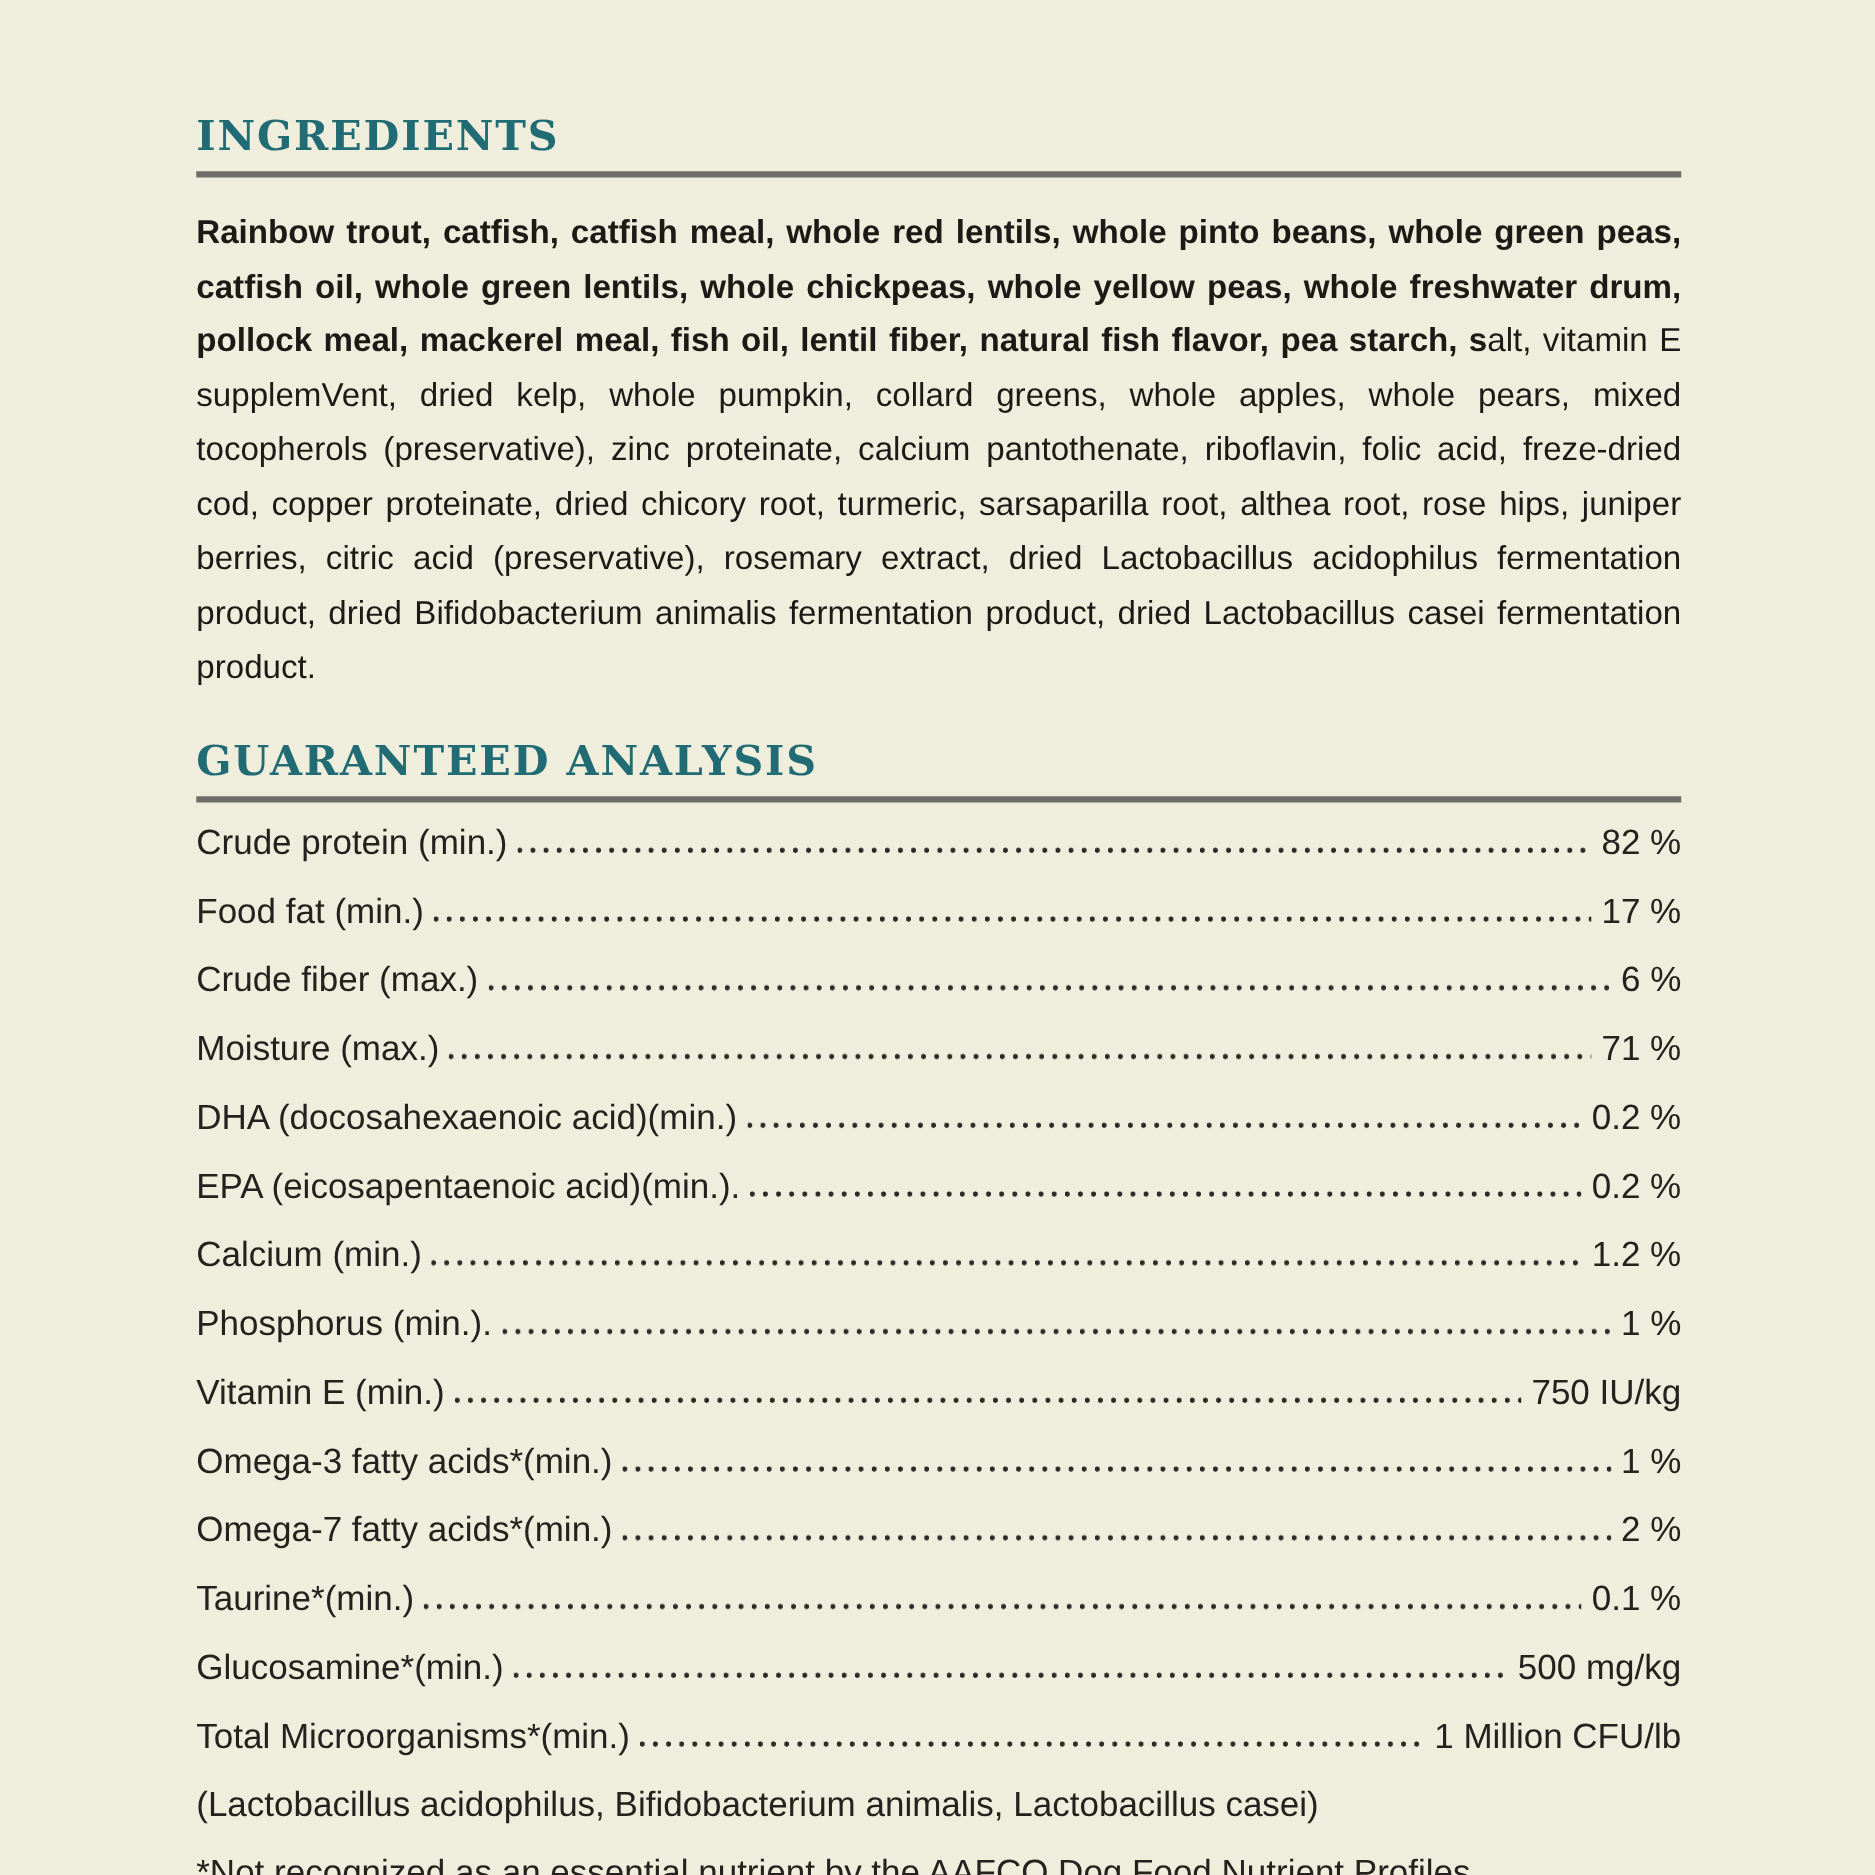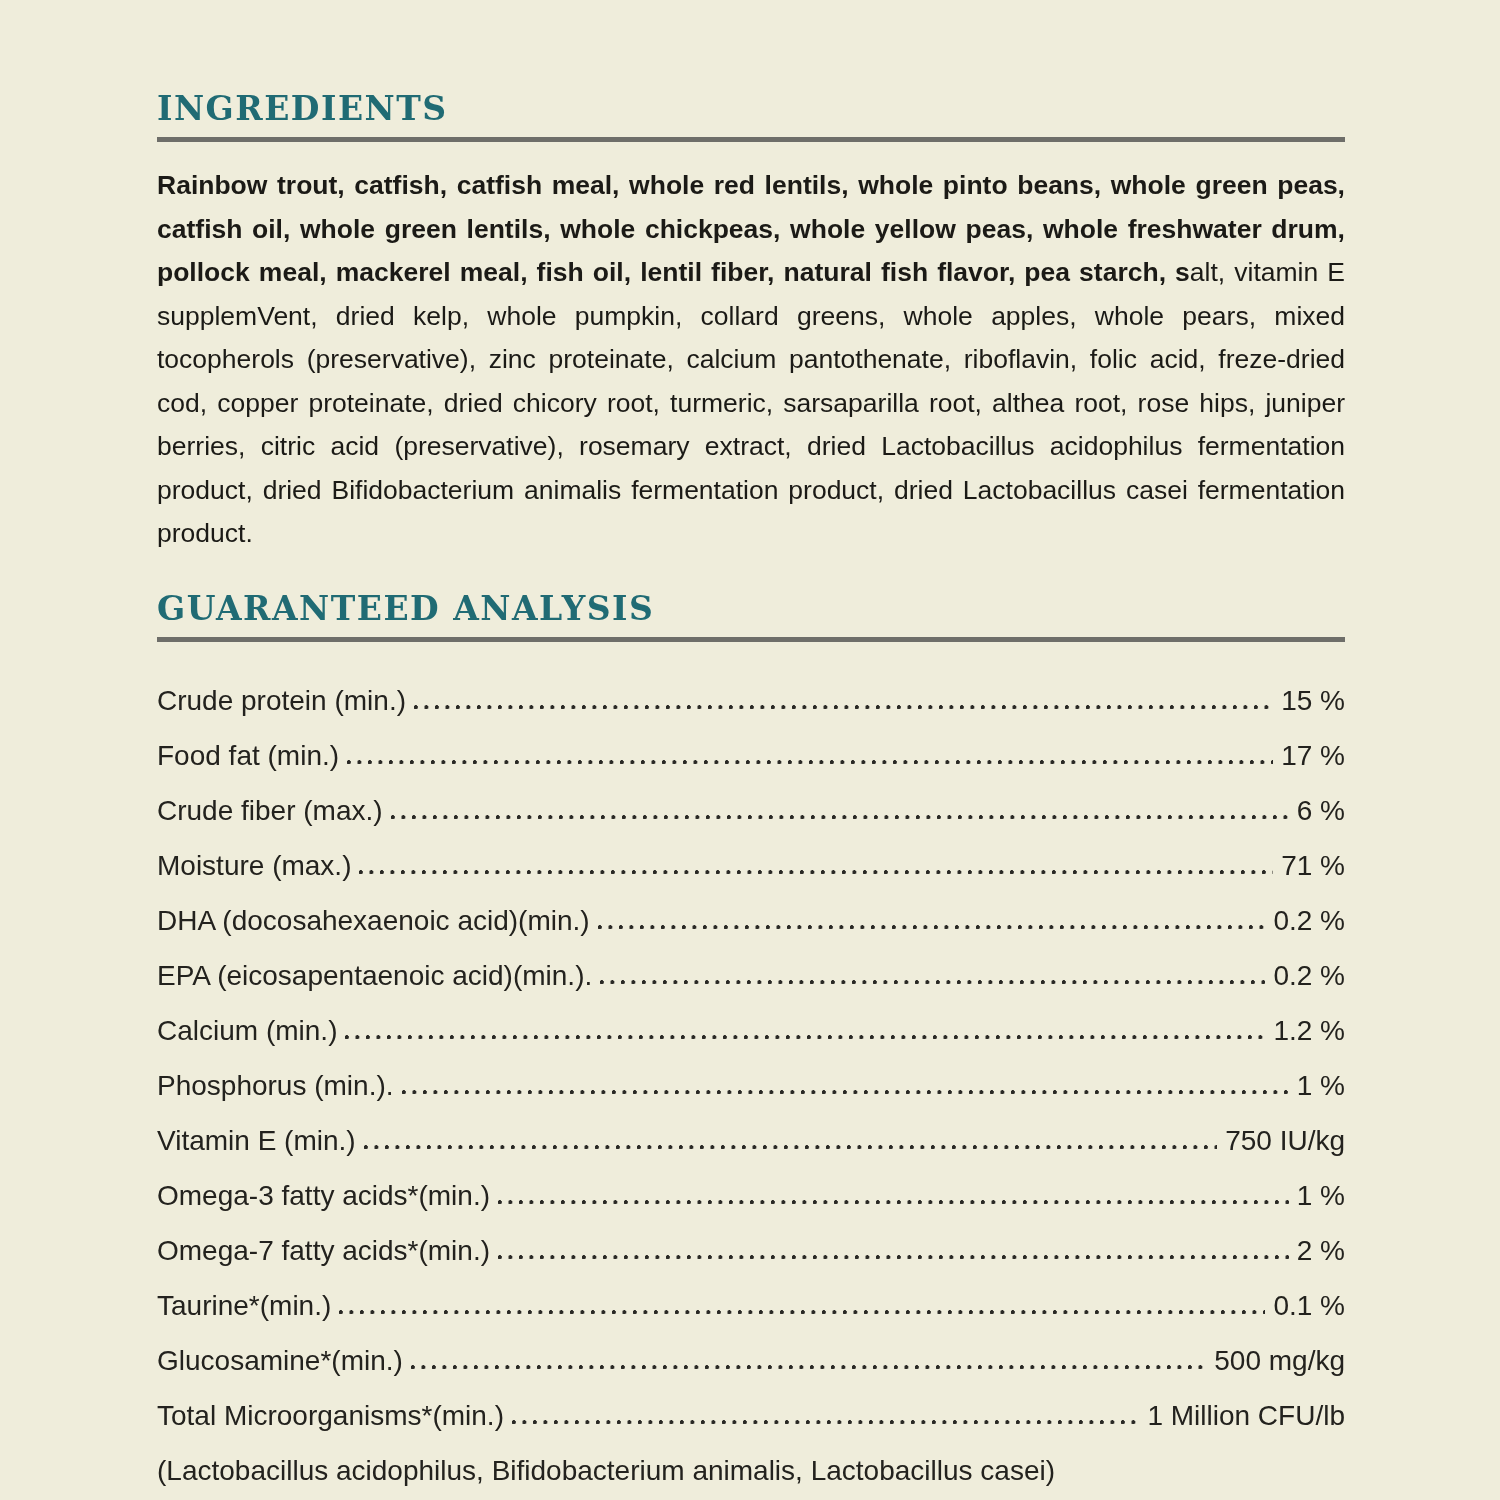--- a/index.html
+++ b/index.html
@@ -53,21 +53,21 @@
     font-stretch: condensed;
     color: #1b1a16;
   }
   .ingredients-text .bold-run {
     font-weight: 700;
   }
   .ga-title {
     padding-top: 34px;
   }
   .ga-rows {
-    margin-top: 44px;
+    margin-top: 17px;
   }
   .ga-row {
     display: flex;
     align-items: baseline;
     height: 29px;
     margin-bottom: 26px;
     font-size: 28px;
     font-stretch: condensed;
     color: #23221e;
   }
@@ -115,21 +115,21 @@
 
     <p class="ingredients-text"><span class="bold-run">Rainbow trout, catfish, catfish meal, whole red lentils, whole pinto beans, whole green peas, catfish oil, whole green lentils, whole chickpeas, whole yellow peas, whole freshwater drum, pollock meal, mackerel meal, fish oil, lentil fiber, natural fish flavor, pea starch, s</span><span>alt, vitamin E supplemVent, dried kelp, whole pumpkin, collard greens, whole apples, whole pears, mixed tocopherols (preservative), zinc proteinate, calcium pantothenate, riboflavin, folic acid, freze-dried cod, copper proteinate, dried chicory root, turmeric, sarsaparilla root, althea root, rose hips, juniper berries, citric acid (preservative), rosemary extract, dried Lactobacillus acidophilus fermentation product, dried Bifidobacterium animalis fermentation product, dried Lactobacillus casei fermentation product.</span></p>
 
     <h2 class="section-title ga-title">GUARANTEED ANALYSIS</h2>
     <div class="section-rule"></div>
 
     <div class="ga-rows">
   <div class="ga-row">
     <span class="ga-label">Crude protein (min.)</span>
     <span class="ga-leader"></span>
-    <span class="ga-value">15 %</span>
+    <span class="ga-value">82 %</span>
   </div>
 
   <div class="ga-row">
     <span class="ga-label">Food fat (min.)</span>
     <span class="ga-leader"></span>
     <span class="ga-value">17 %</span>
   </div>
 
   <div class="ga-row">
     <span class="ga-label">Crude fiber (max.)</span>

